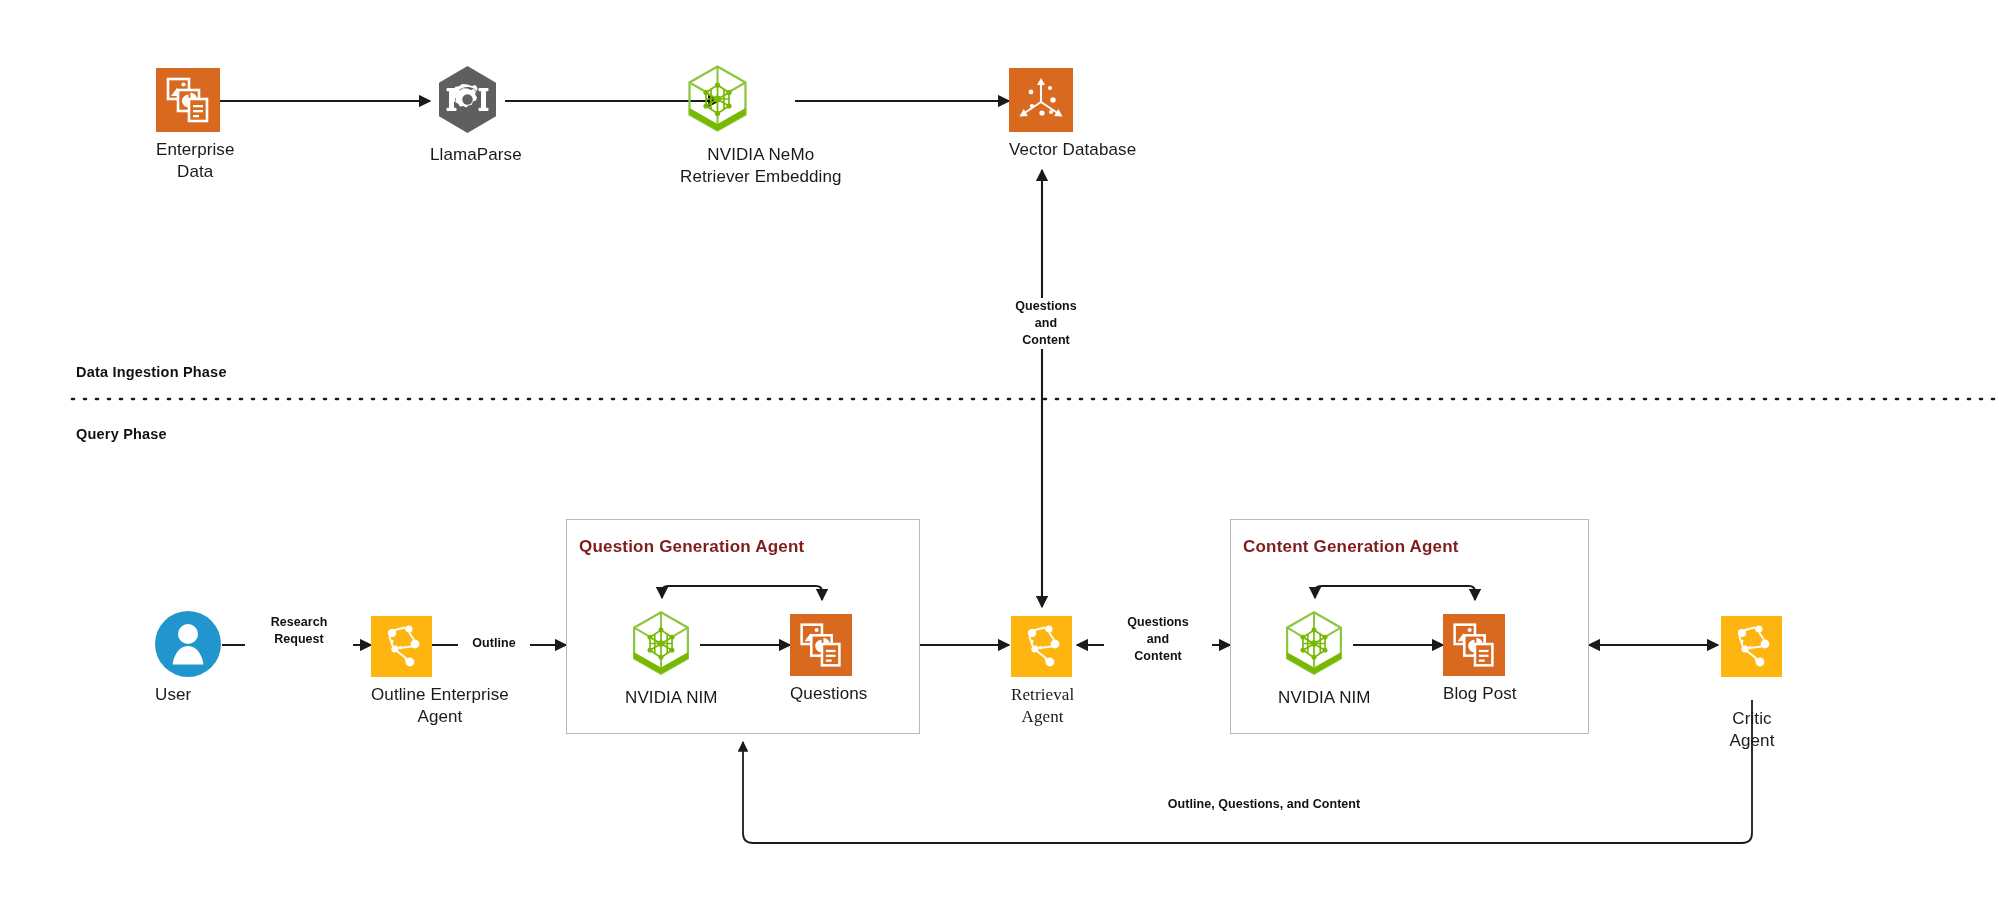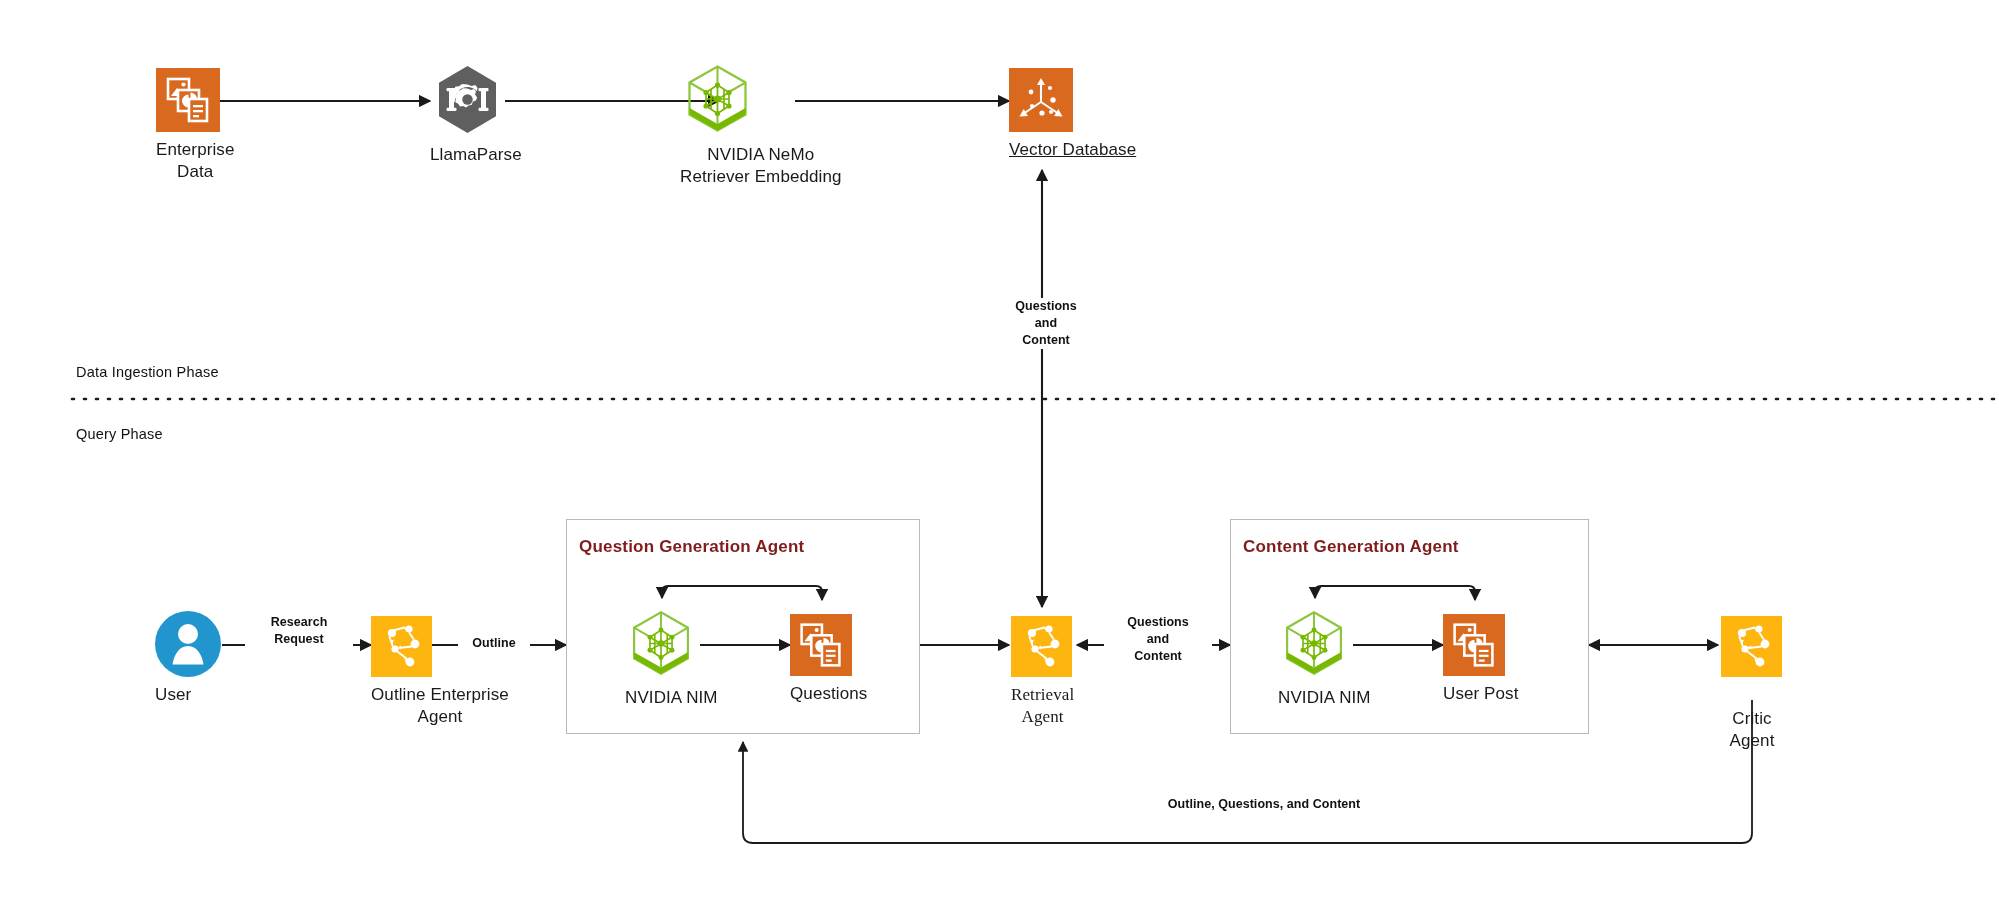--- a/index.html
+++ b/index.html
@@ -54,21 +54,21 @@
     position: absolute;
     font-size: 17px;
     font-weight: bold;
     color: #7f1d1d;
     letter-spacing: 0.2px;
     white-space: nowrap;
   }
   .phase-label {
     position: absolute;
     font-size: 14.5px;
-    font-weight: normal;
+    font-weight: bold;
     color: #111111;
     letter-spacing: 0.2px;
     white-space: nowrap;
   }
   .edge-label {
     position: absolute;
     font-size: 12.5px;
     font-weight: bold;
     line-height: 1.36;
     text-align: center;
@@ -203,21 +203,21 @@
         <circle cx="26" cy="44" r="2.6"></circle>
         <circle cx="49" cy="44" r="2.6"></circle>
         <circle cx="37.5" cy="51.5" r="2.6"></circle>
         <circle cx="37.5" cy="37" r="3.4"></circle>
       </g>
     </svg>
     <div class="node-label">NVIDIA NeMo
 Retriever Embedding</div>
   </div>
 
-  <div class="node" style="left:1009px; top:68px; width:156px;text-decoration:underline;">
+  <div class="node" style="left:1009px; top:68px; width:156px;">
     <svg class="node-icon" width="64" height="64" viewBox="0 0 64 64">
       <rect x="0" y="0" width="64" height="64" fill="#d9691e"></rect>
       <g stroke="#ffffff" stroke-width="2.1" fill="none" stroke-linecap="round">
         <path d="M32 34 L32 14"></path>
         <path d="M32 34 L14 46"></path>
         <path d="M32 34 L50 46"></path>
       </g>
       <g fill="#ffffff">
         <path d="M32 10 l4 7 h-8 z"></path>
         <path d="M10.5 48.5 l8.3 -0.6 l-4.1 -6.9 z"></path>
@@ -389,21 +389,21 @@
         <path d="M32.5 26.5 a6.5 6.5 0 1 0 6.5 6.5 h-6.5 z" fill="#ffffff"></path>
         <path d="M34.5 24.6 a7.6 7.6 0 0 1 6.6 6.6 h-6.6 z" fill="#ffffff"></path>
       </g>
       <g>
         <rect x="33" y="31" width="18" height="22" fill="#d9691e" stroke="#ffffff" stroke-width="2.6"></rect>
         <rect x="37" y="37" width="10" height="2.3" fill="#ffffff"></rect>
         <rect x="37" y="42" width="10" height="2.3" fill="#ffffff"></rect>
         <rect x="37" y="47" width="6" height="2.3" fill="#ffffff"></rect>
       </g>
     </svg>
-    <div class="node-label">User Post</div>
+    <div class="node-label">Blog Post</div>
   </div>
 
   <div class="node" style="left:1721px; top:616px; width:62px;gap:24px;">
     <svg class="node-icon" width="61" height="61" viewBox="0 0 61 61">
       <rect x="0" y="0" width="61" height="61" fill="#ffb50f"></rect>
       <g fill="#ffffff">
         <circle cx="21" cy="17" r="4.1"></circle>
         <circle cx="38" cy="13" r="3.5"></circle>
         <circle cx="44" cy="28" r="4.4"></circle>
         <circle cx="24" cy="33" r="3.6"></circle>

